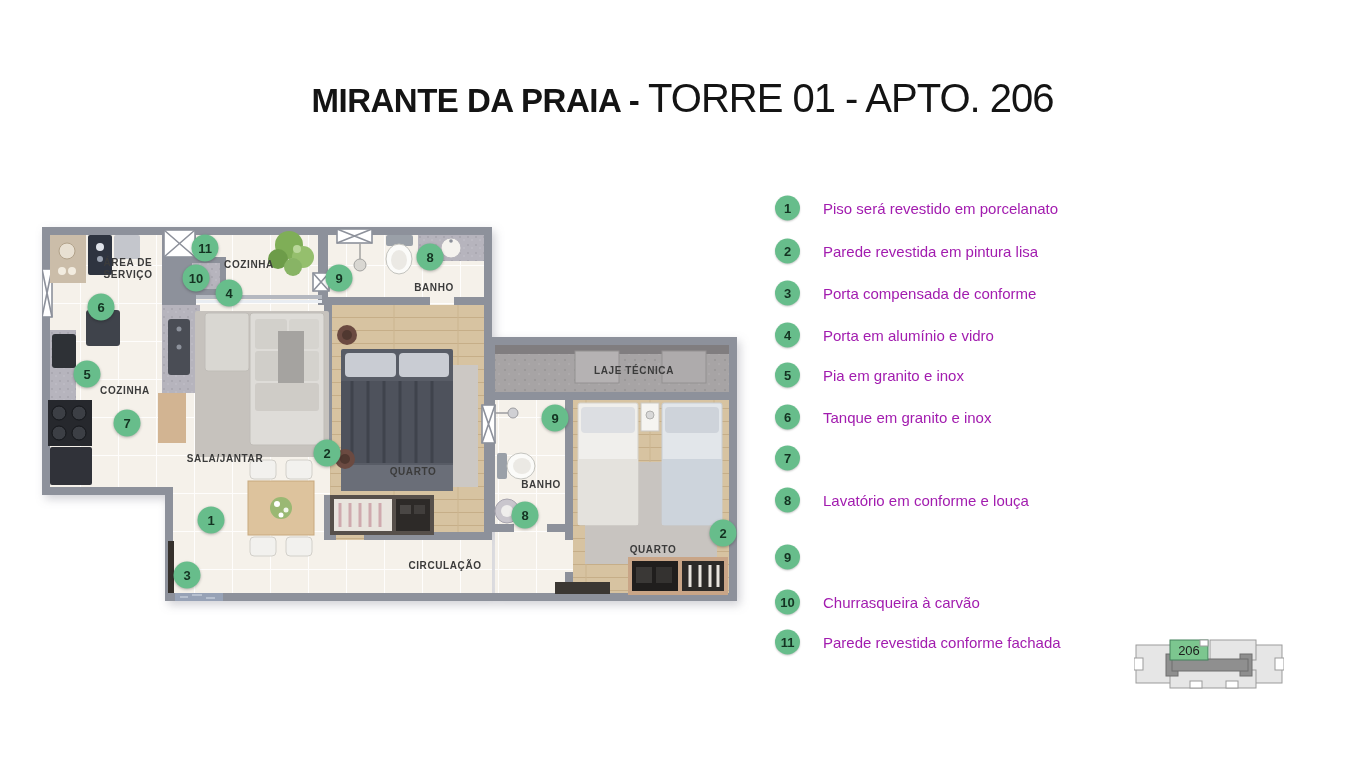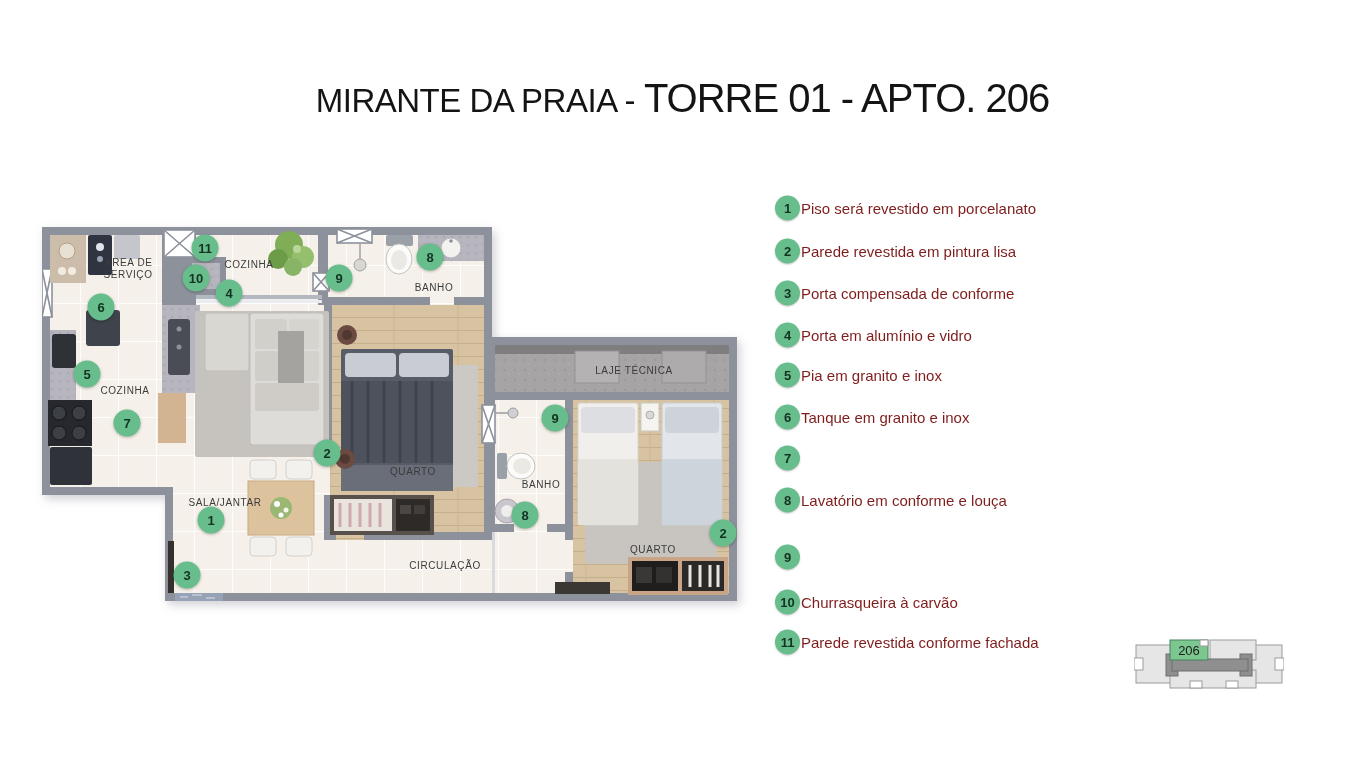--- a/index.html
+++ b/index.html
@@ -2,40 +2,40 @@
 <html style="--green: #67bd8b;"><head>
 <meta charset="utf-8">
 <style>
   html,body{margin:0;padding:0;background:#ffffff;}
   body{width:1365px;height:767px;position:relative;overflow:hidden;
        font-family:"Liberation Sans","DejaVu Sans",sans-serif;color:#3a3a3a;}
 
   
   .title{position:absolute;top:76px;left:0;width:100%;text-align:center;margin:0;
          color:#141414;white-space:nowrap;}
-  .t-bold{font-size:33px;font-weight:400;letter-spacing:-.5px;}
+  .t-bold{font-size:33px;font-weight:700;letter-spacing:-.5px;}
   .t-reg{font-size:40px;font-weight:400;letter-spacing:-1px;}
 
   
   .plan{position:absolute;left:42px;top:227px;width:695px;height:374px;}
   .plan svg{position:absolute;left:0;top:0;filter:drop-shadow(3px 4px 5px rgba(70,70,90,.25));}
   .overlay{position:absolute;left:0;top:0;width:100%;height:100%;}
-  .room-label{position:absolute;transform:translate(-50%,-50%);font-size:10px;font-weight:400;
-              letter-spacing:.6px;color:#3b3b3b;text-align:right;white-space:pre-line;line-height:12px;}
+  .room-label{position:absolute;transform:translate(-50%,-50%);font-size:10px;font-weight:700;
+              letter-spacing:.6px;color:#3b3b3b;text-align:left;white-space:pre-line;line-height:12px;}
   .marker{position:absolute;width:27px;height:27px;border-radius:50%;background:var(--green,#67bd8b);
           color:#143322;font-size:13px;font-weight:700;display:flex;align-items:center;justify-content:center;
           transform:translate(-50%,-50%);box-shadow:0 1px 3px rgba(0,0,0,.28);}
 
   
   .legend{position:absolute;left:775px;top:0;width:370px;height:680px;}
   .legend-row{position:absolute;left:0;transform:translateY(-50%);display:flex;align-items:center;}
   .legend-num{flex:0 0 25px;width:25px;height:25px;border-radius:50%;background:var(--green,#67bd8b);
               color:#143322;font-size:13px;font-weight:700;display:flex;align-items:center;justify-content:center;
               box-shadow:0 1px 2px rgba(0,0,0,.22);}
-  .legend-text{margin-left:1px;font-size:15px;line-height:17.5px;color:#7f1d1d;white-space:pre-line;}
+  .legend-text{margin-left:23px;font-size:15px;line-height:17.5px;color:#a21caf;white-space:pre-line;}
 
   
   .footprint{position:absolute;left:1134px;top:628px;}
 </style>
 </head>
 <body>
 
 <div class="page">
 
   <h1 class="title"><span class="t-bold">MIRANTE DA PRAIA -</span>
@@ -255,21 +255,21 @@
         <path d="M138 370h8M150 368h10M164 371h9" stroke="#c2cad8" stroke-width="1.5"></path>
       </g>
     </svg>
 
     <div class="overlay">
         <div class="room-label" style="left: 86px; top: 42px;">ÁREA DE
 SERVIÇO</div>
         <div class="room-label" style="left: 207px; top: 38px;">COZINHA</div>
         <div class="room-label" style="left: 392px; top: 61px;">BANHO</div>
         <div class="room-label" style="left: 83px; top: 164px;">COZINHA</div>
-        <div class="room-label" style="left: 183px; top: 232px; margin-top: 44px;">SALA/JANTAR</div>
+        <div class="room-label" style="left: 183px; top: 232px;">SALA/JANTAR</div>
         <div class="room-label" style="left: 371px; top: 245px;">QUARTO</div>
         <div class="room-label" style="left: 592px; top: 144px;">LAJE TÉCNICA</div>
         <div class="room-label" style="left: 499px; top: 258px;">BANHO</div>
         <div class="room-label" style="left: 611px; top: 323px;">QUARTO</div>
         <div class="room-label" style="left: 403px; top: 339px;">CIRCULAÇÃO</div>
         <div class="marker" style="left: 163px; top: 21px;">11</div>
         <div class="marker" style="left: 154px; top: 51px;">10</div>
         <div class="marker" style="left: 187px; top: 66px;">4</div>
         <div class="marker" style="left: 59px; top: 80px;">6</div>
         <div class="marker" style="left: 297px; top: 51px;">9</div>

